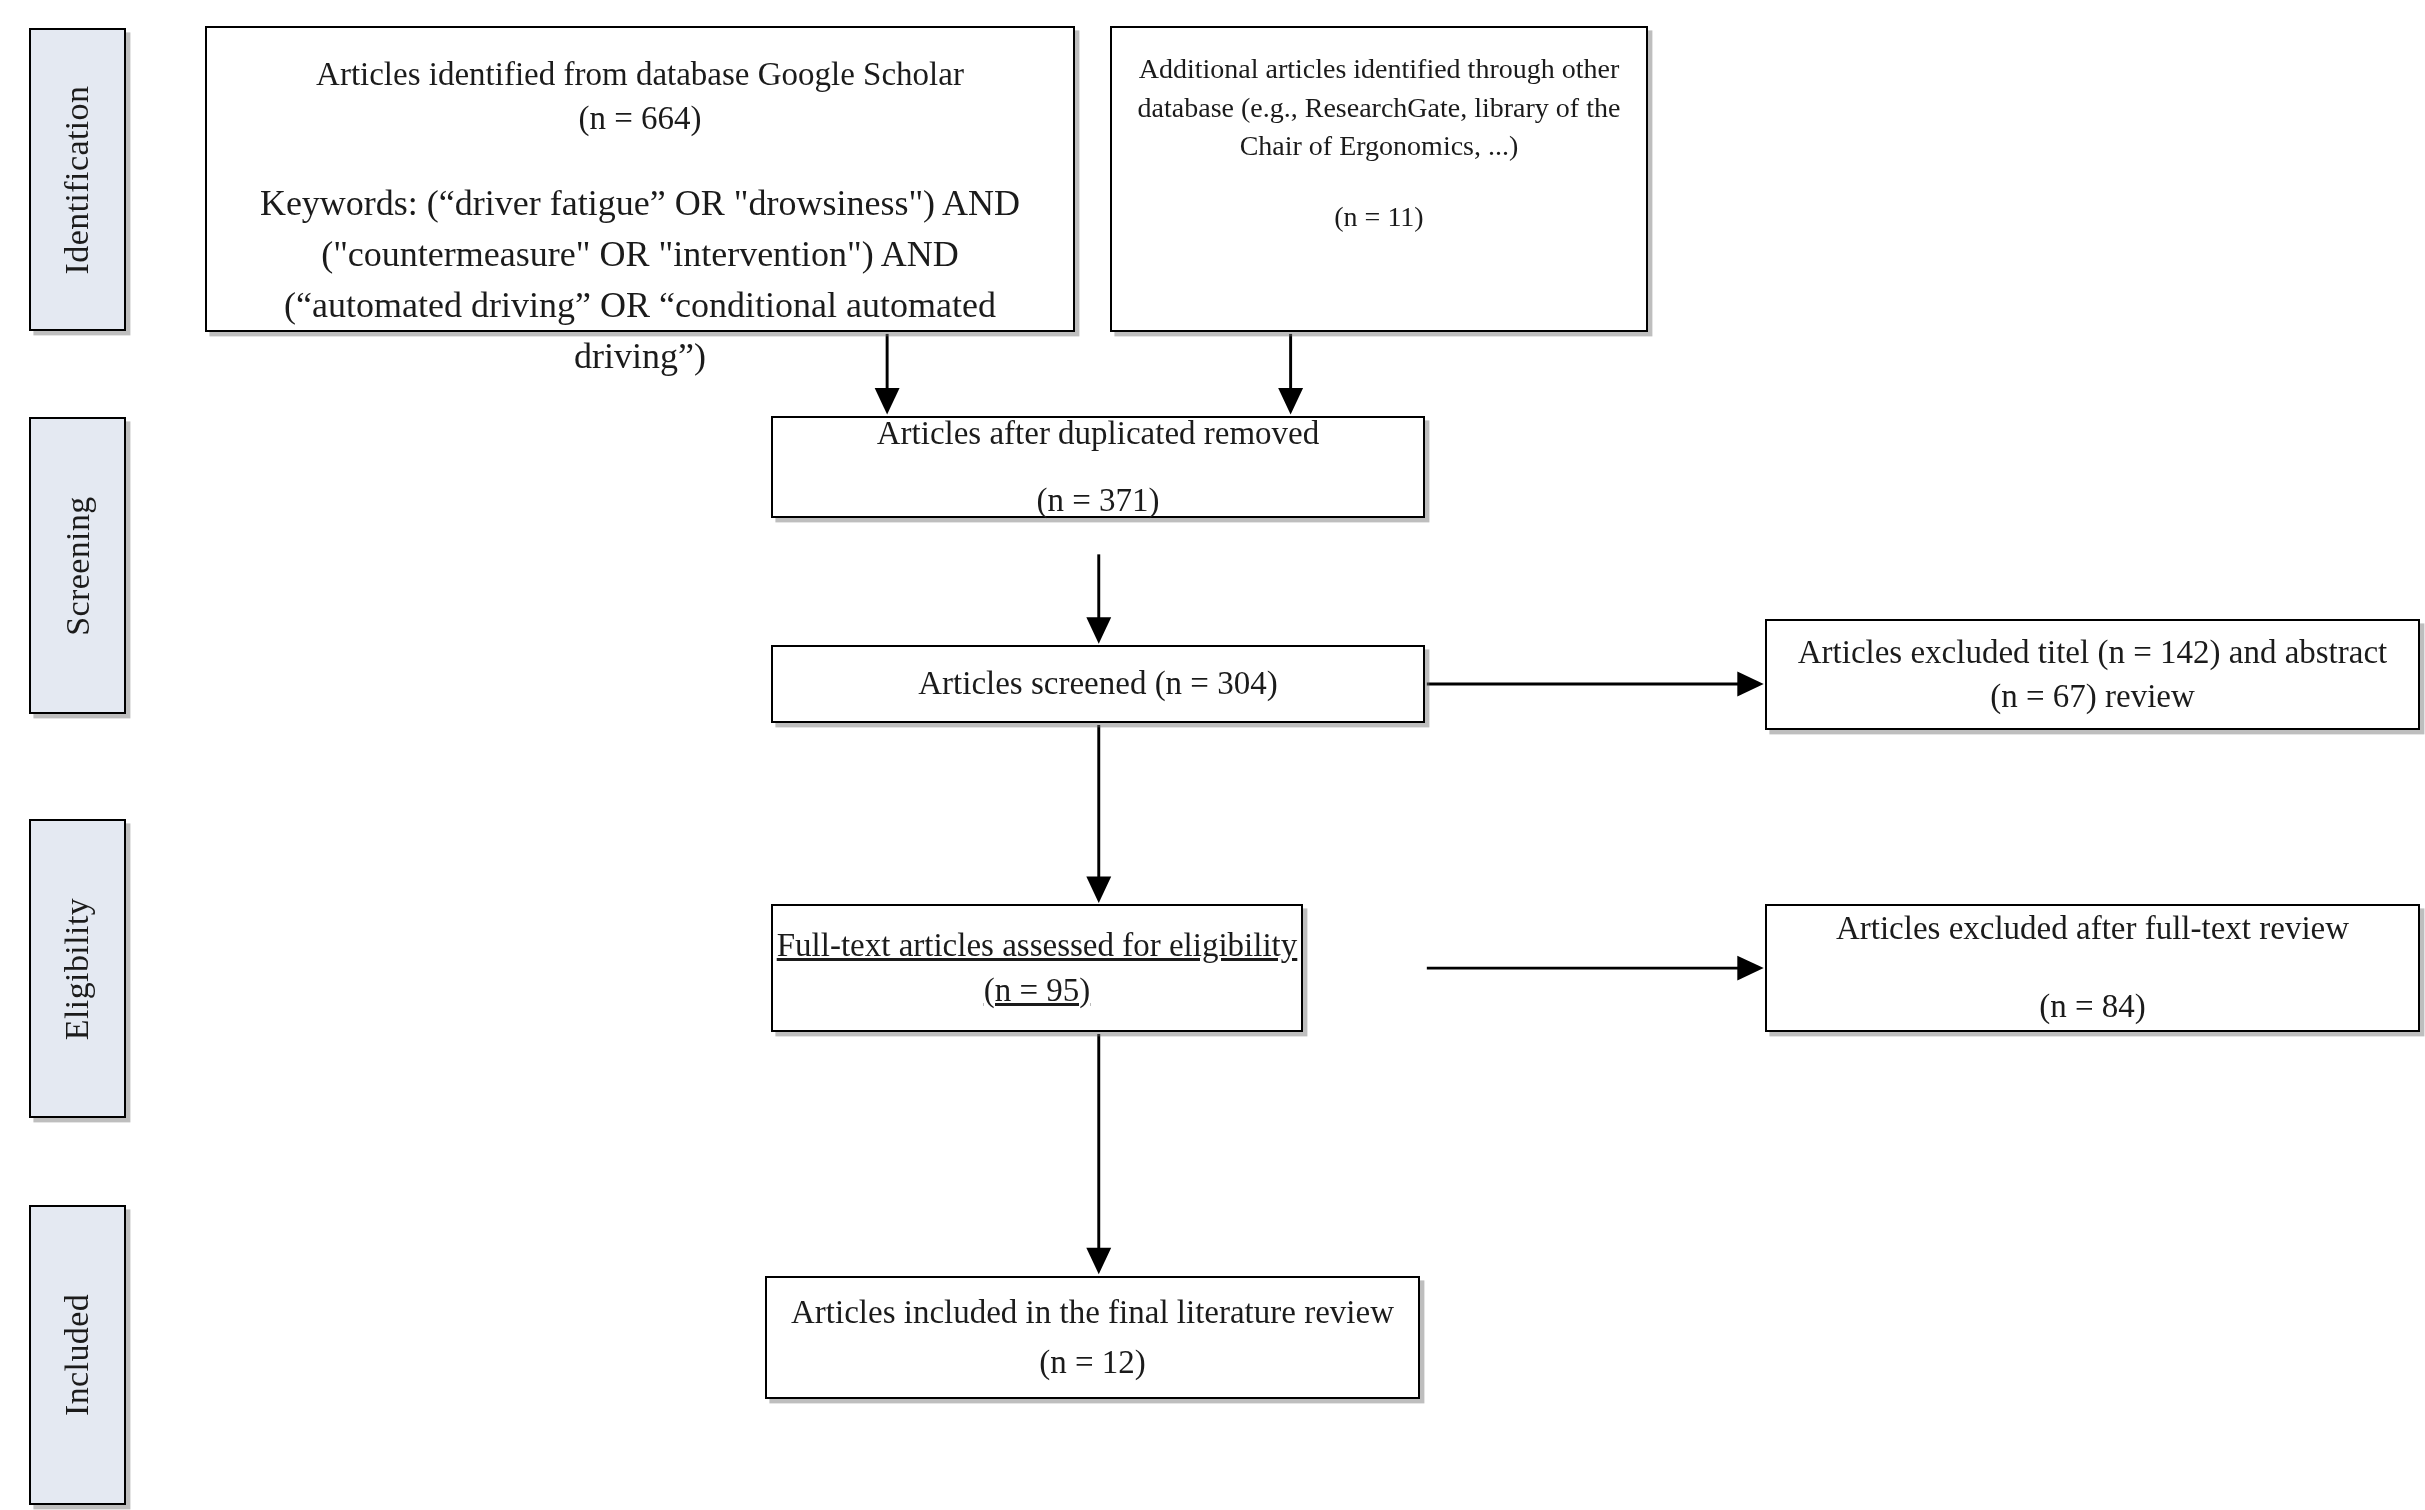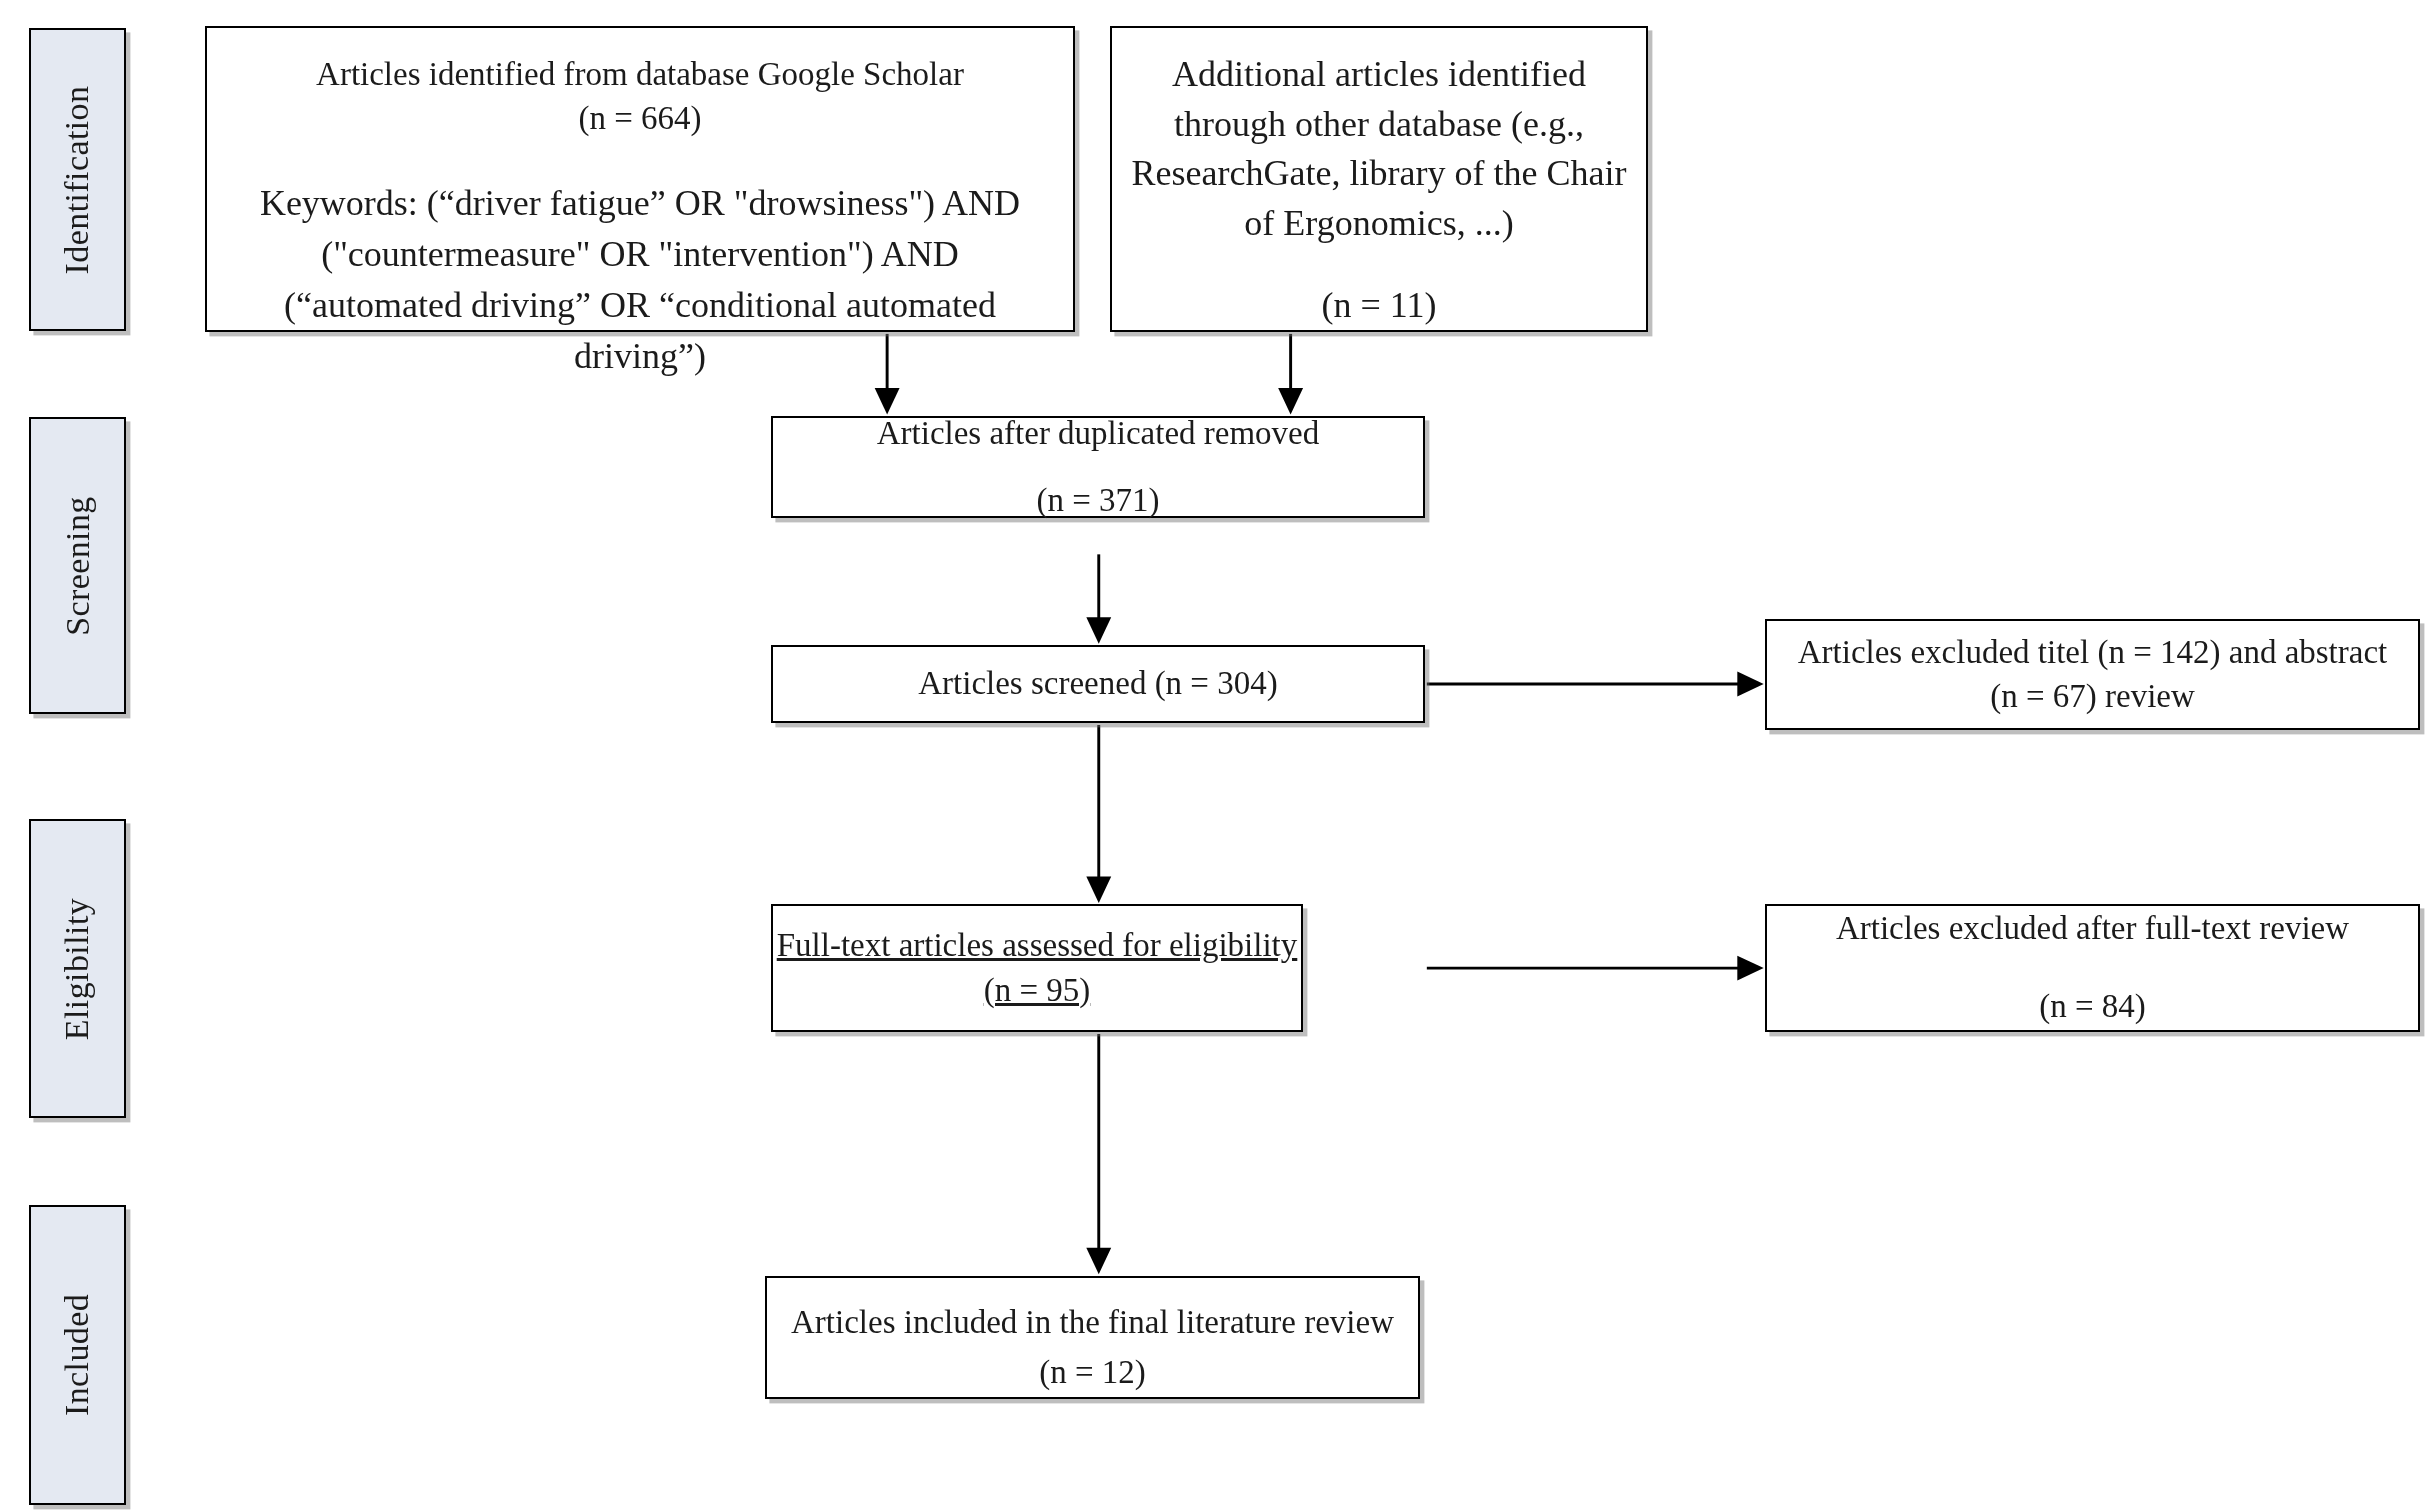--- a/index.html
+++ b/index.html
@@ -54,28 +54,28 @@
     align-items: center;
     text-align: center;
     font-size: 33px;
     line-height: 1.32;
   }
   .fbox p { margin: 0; }
   #box-source-primary   { left: 205px;  top: 26px;   width: 870px; height: 306px; justify-content: flex-start; padding: 25px 22px; }
   #box-source-primary .title { }
   #box-source-primary .count { margin-bottom: 38px; }
   #box-source-primary .keywords { font-size: 36px; line-height: 1.42; }
-  #box-source-additional{ left: 1110px; top: 26px;   width: 538px;  height: 306px; justify-content: flex-start; padding: 22px 17.6px; font-size: 36px; line-height: 1.38; }
+  #box-source-additional{ left: 1110px; top: 26px;   width: 538px;  height: 306px; justify-content: flex-start; padding: 22px 17.6px; font-size: 28px; line-height: 1.38; }
   #box-source-additional .count { margin-top: 32px; }
   #box-deduplicated     { left: 771px; top: 416px;  width: 654px;  height: 102px; justify-content: center; gap: 23.4px; }
   #box-screened         { left: 771px; top: 645px;  width: 654px;  height: 78px; justify-content: center; }
   #box-excluded-screen  { left: 1765px; top: 619px;  width: 655px;  height: 111px; justify-content: center; padding: 0 21px; }
   #box-fulltext         { left: 771px; top: 904px; width: 532px;  height: 128px; justify-content: center; gap: 1px; text-decoration: underline; }
   #box-excluded-fulltext{ left: 1765px; top: 904px; width: 655px;  height: 128px; justify-content: center; gap: 34px; padding: 4px 22px; }
-  #box-included         { left: 765px; top: 1276px; width: 655px;  height: 123px; justify-content: flex-end; line-height: 1.5; padding: 0 20px; }
+  #box-included         { left: 765px; top: 1276px; width: 655px;  height: 123px; justify-content: center; line-height: 1.5; padding: 0 20px; }
   #stage-identification { top: 28px;   height: 303px; }
   #stage-screening      { top: 417px;  height: 297px; }
   #stage-eligibility    { top: 819px; height: 299px; }
   #stage-included       { top: 1205px; height: 300px; }
   .arrow-line { stroke: #000000; stroke-width: 4; }
   .arrow-head { fill: #000000; }
 </style>
 </head>
 <body>
 

